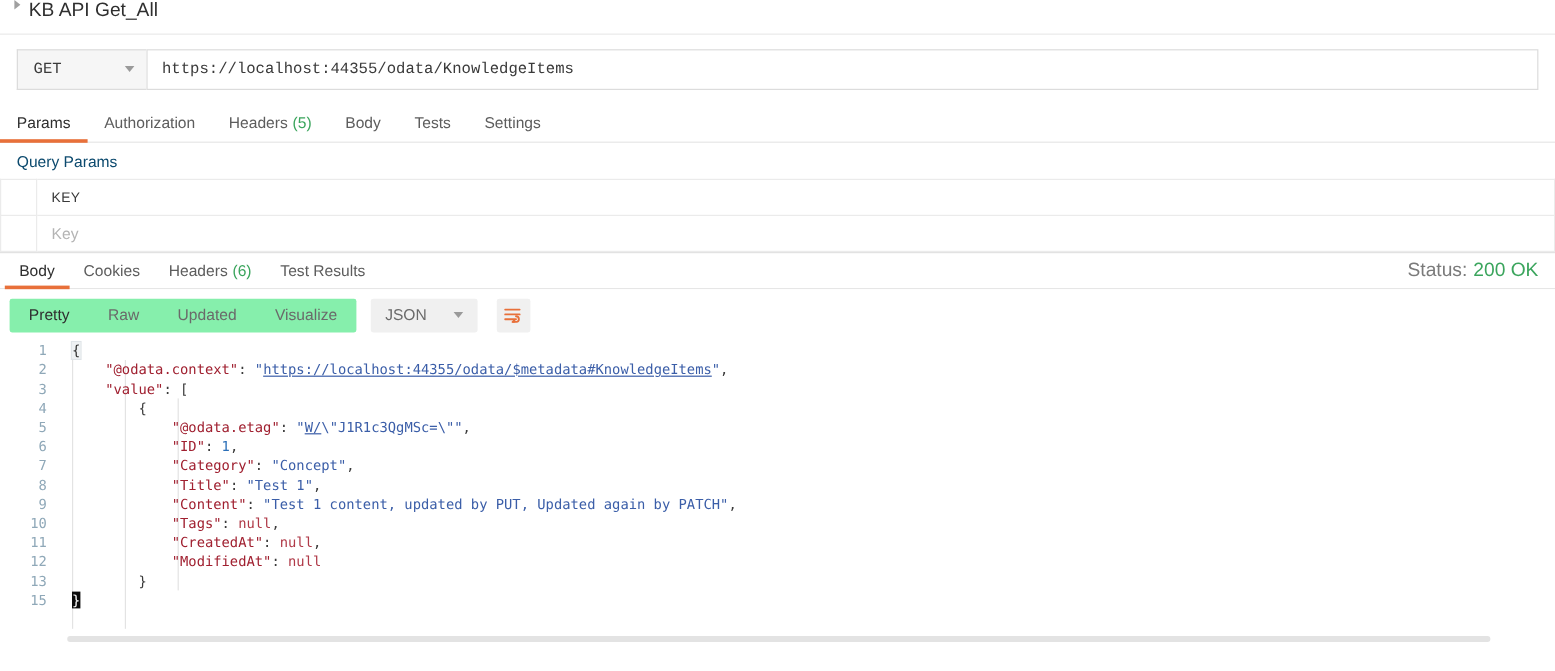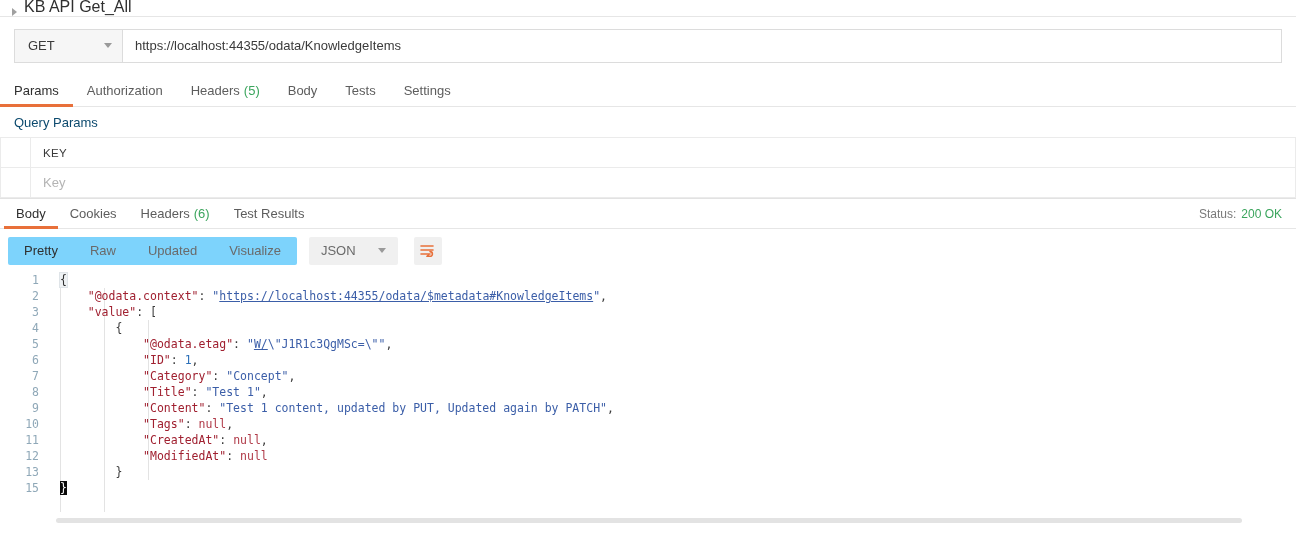--- a/index.html
+++ b/index.html
@@ -8,43 +8,44 @@
     width: 1296px;
     height: 559px;
     overflow: hidden;
     background: #ffffff;
     font-family: "Liberation Sans", sans-serif;
     color: #2f2f2f;
   }
 
   
   .breadcrumb-bar {
-    height: 17px;
-    display: flex;
-    align-items: flex-end;
+    height: 29px;
+    display: flex;
+    align-items: flex-start;
     padding-left: 12px;
     border-bottom: 1px solid #e6e6e6;
     background: #ffffff;
   }
   .disclosure-tri {
     width: 0; height: 0;
     border-left: 5px solid #a0a0a0;
     border-top: 4px solid transparent;
     border-bottom: 4px solid transparent;
     margin-right: 7px;
     flex: none;
   }
 
   
   .url-row {
     height: 57px;
     display: flex;
     align-items: center;
     padding: 0 14px;
     background: #ffffff;
+    font-family: Liberation Mono, monospace;
   }
   .method-select {
     width: 108px;
     height: 34px;
     border: 1px solid #dcdcdc;
     background: #f6f6f6;
     display: flex;
     align-items: center;
     justify-content: space-between;
     padding: 0 10px 0 13px;
@@ -138,39 +139,39 @@
     border-top: 1px solid #e2e2e2;
     border-bottom: 1px solid #e6e6e6;
     background: #ffffff;
   }
   .resp-bar .tab { padding: 0 12px; }
   .status-wrap {
     margin-left: auto;
     display: flex;
     align-items: center;
     padding-right: 14px;
-    font-size: 12px;
+    font-size: 16px;
     color: #7a7a7a;
     gap: 5px;
   }
   .status-value { color: #3ba55d; }
 
   
   .fmt-row {
     height: 43px;
     display: flex;
     align-items: center;
     padding-left: 8px;
     gap: 6px;
     background: #ffffff;
   }
   .seg-group {
     display: flex;
     align-items: stretch;
-    background: #7dd3fc;
+    background: #86efac;
     height: 28px;
     border-radius: 2px;
     justify-content: space-between;
   }
   .seg {
     display: flex;
     align-items: center;
     padding: 0 16px;
     font-size: 13px;
     color: #6a6a6a;

